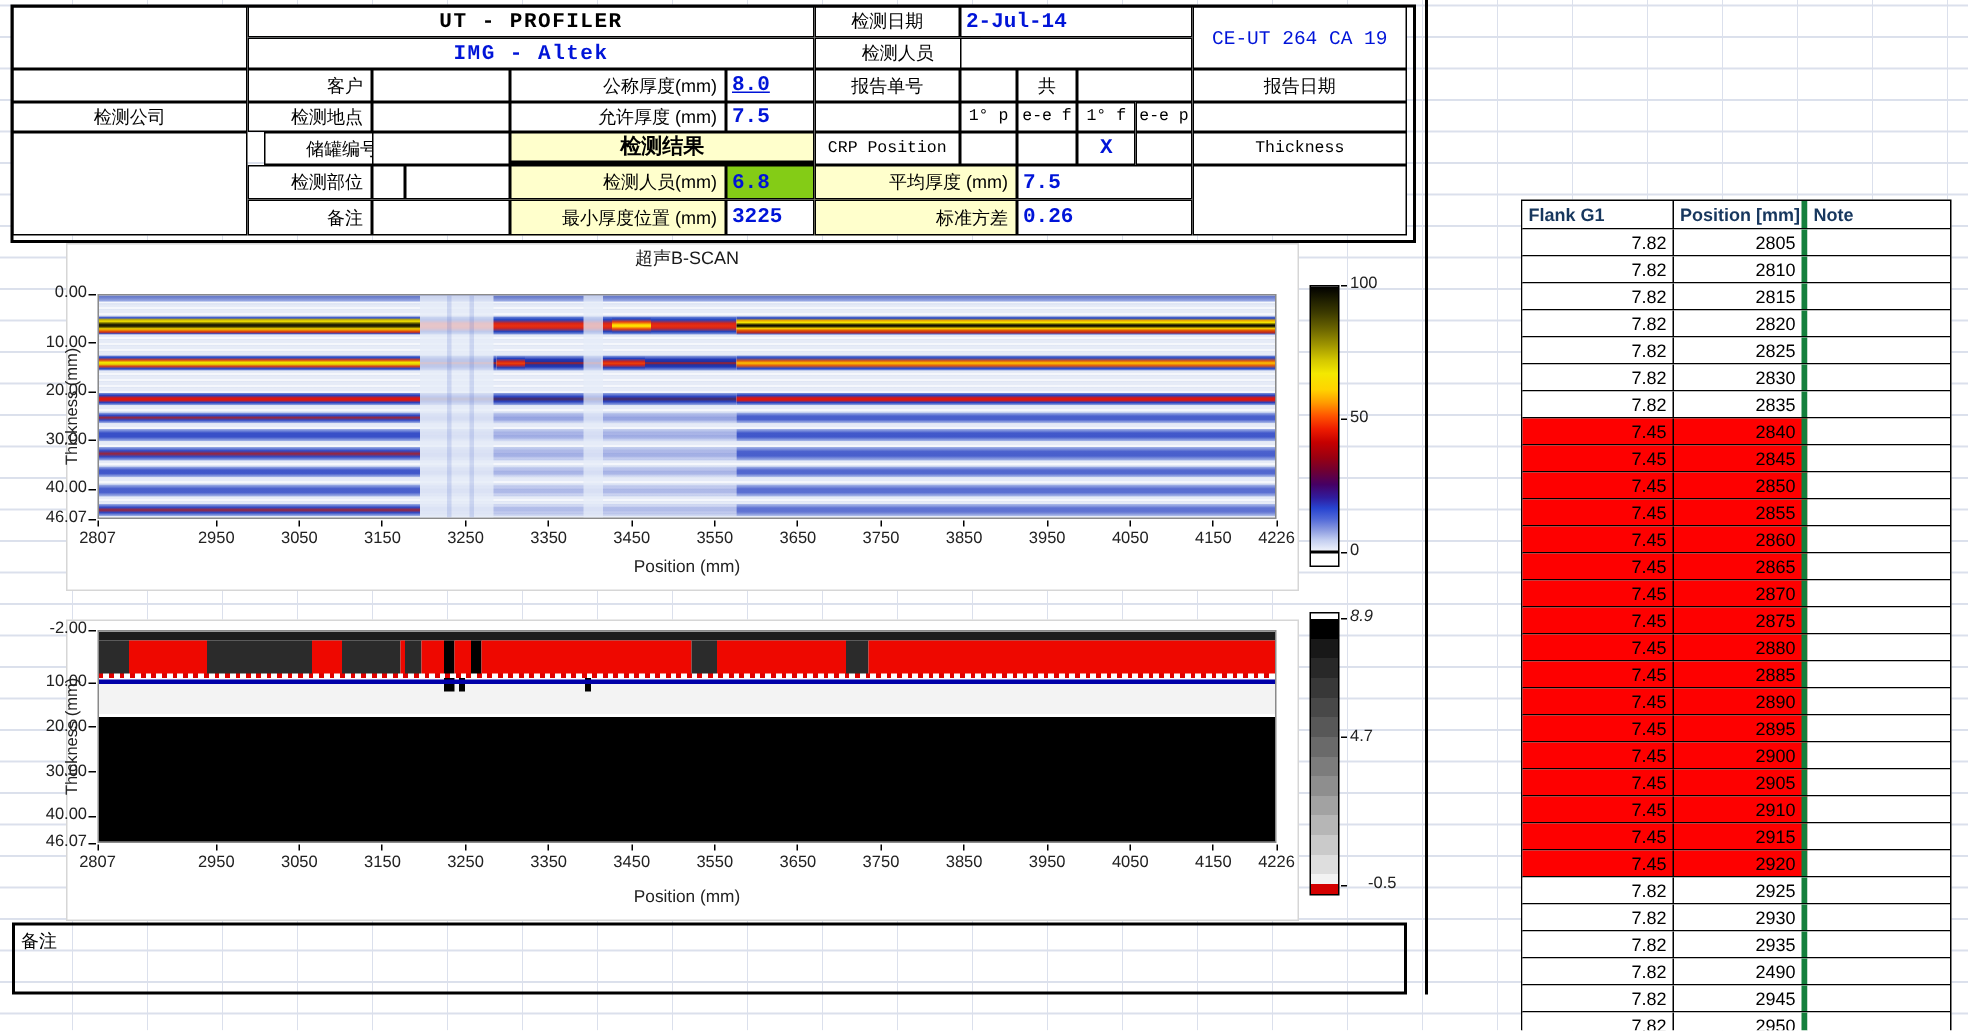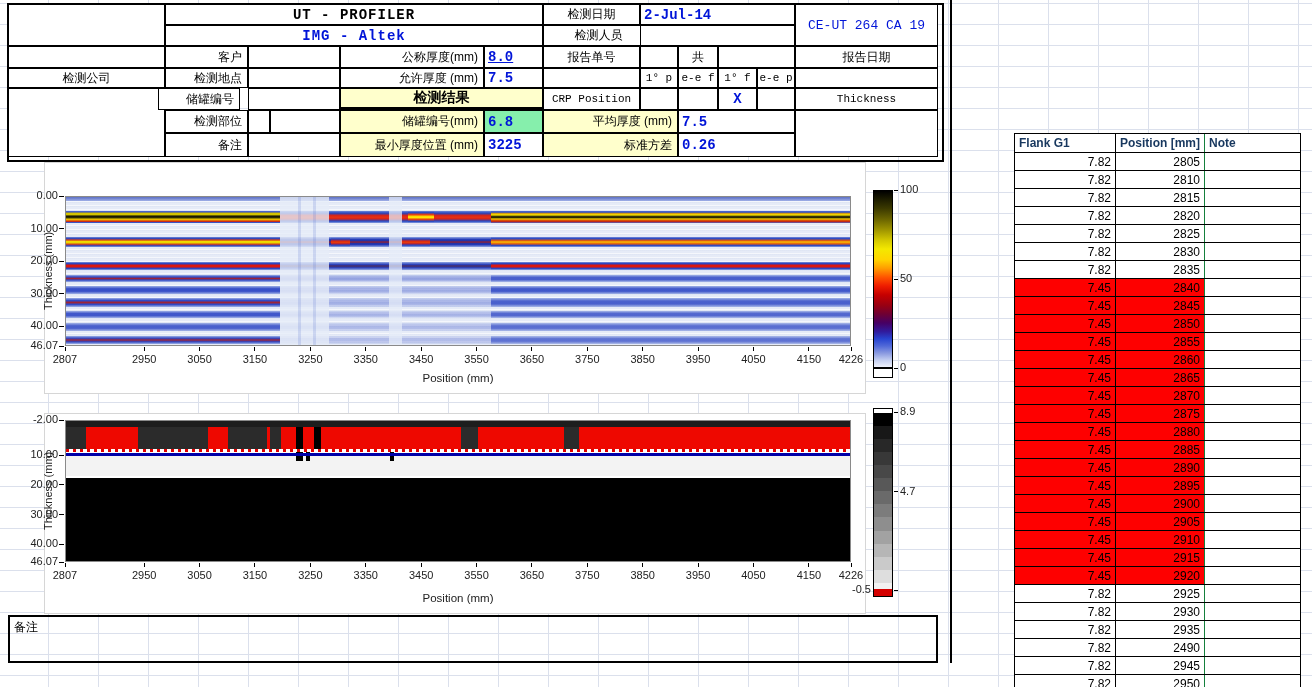--- a/index.html
+++ b/index.html
@@ -15,21 +15,21 @@
         display:flex;align-items:center;justify-content:flex-start;padding-left:3px;
         font-size:12px;color:#000;white-space:nowrap;overflow:hidden;}
   .lr{justify-content:flex-end;padding-right:5px;padding-left:0;}
   .ctr{justify-content:center;padding-left:0;}
   .big{font-weight:bold;font-size:14px;font-family:"Liberation Mono","DejaVu Sans Mono",monospace;letter-spacing:1px;}
   .blue{color:#0014d8;}
   .mono-s{font-family:"Liberation Mono","DejaVu Sans Mono",monospace;font-size:11px;}
   .mono-m{font-family:"Liberation Mono","DejaVu Sans Mono",monospace;font-size:13px;}
   .bval{font-family:"Liberation Mono","DejaVu Sans Mono",monospace;font-weight:bold;font-size:14px;color:#0014d8;}
   .yel{background:#FFFFCC;}
-  .grn{background:#86efac;}
+  .grn{background:#84cc16;}
   .resb{background:#FFFFCC;font-weight:bold;font-size:14px;border-bottom:3px solid #000;}
   .outer{position:absolute;left:7px;top:3px;width:933px;height:155px;border:2px solid #000;pointer-events:none;}
   .vsep{position:absolute;left:950px;top:0;width:2px;height:663px;background:#000;}
   
   .panel{position:absolute;background:#ffffff;border:1px solid #d6d6d6;}
   .ctitle{position:absolute;width:786px;left:65px;text-align:center;font-size:12px;color:#1a1a1a;}
   .plot{position:absolute;box-sizing:border-box;border:1px solid #8a8a8a;overflow:hidden;}
   .plot1bg{background-color:#e6ebf7;
     background-image:repeating-linear-gradient(180deg, rgba(255,255,255,0.6) 0 1px, rgba(214,222,240,0.35) 1px 2px, rgba(255,255,255,0) 2px 4px);}
   .ylabel{position:absolute;writing-mode:vertical-rl;transform:rotate(180deg);
@@ -37,21 +37,21 @@
   .xlabel{position:absolute;width:786px;left:65px;text-align:center;font-size:11.5px;color:#222;}
   .tick-lab{position:absolute;font-size:11px;color:#222;}
   .cbar{position:absolute;box-sizing:border-box;border:1px solid #000;}
   
   #sidetable{position:absolute;left:1014px;top:133px;width:285px;background:#fff;border:1px solid #000;box-sizing:content-box;}
   .strow{display:flex;height:17px;border-bottom:1px solid #000;}
   .strow.hd{height:18px;}
   .stc{box-sizing:border-box;height:100%;display:flex;align-items:center;font-size:12px;
        padding:0 4px;overflow:hidden;white-space:nowrap;background:#fff;}
   .stc.c1{width:101px;border-right:1px solid #000;justify-content:flex-end;}
-  .stc.c2{width:89px;border-right:1px solid #15803d;justify-content:flex-end;}
+  .stc.c2{width:89px;border-right:4px solid #15803d;justify-content:flex-end;}
   .stc.c3{width:95px;}
   .hd .stc{font-weight:bold;color:#17375E;justify-content:flex-start;}
   .lowred{background:#FE0000 !important;}
   
   .remarkbox{position:absolute;left:8px;top:615px;width:930px;height:48px;border:2px solid #000;
     box-sizing:border-box;font-size:12px;color:#000;padding:2px 4px;}
 </style>
 </head>
 <body>
 
@@ -66,27 +66,27 @@
       <div class="cell ctr big" style="left: 165px; top: 4px; width: 378px; height: 21px;">UT - PROFILER</div>
       <div class="cell ctr big blue" style="left: 165px; top: 25px; width: 378px; height: 21px;">IMG  -  Altek</div>
       <div class="cell lr" style="left: 165px; top: 46px; width: 83px; height: 22px;">客户</div>
       <div class="cell " style="left: 248px; top: 46px; width: 92px; height: 22px;"></div>
       <div class="cell lr" style="left: 340px; top: 46px; width: 144px; height: 22px;">公称厚度(mm)</div>
       <div class="cell bval" style="left: 484px; top: 46px; width: 59px; height: 22px; text-decoration: underline;">8.0</div>
       <div class="cell lr" style="left: 165px; top: 68px; width: 83px; height: 20px;">检测地点</div>
       <div class="cell " style="left: 248px; top: 68px; width: 92px; height: 20px;"></div>
       <div class="cell lr" style="left: 340px; top: 68px; width: 144px; height: 20px;">允许厚度 (mm)</div>
       <div class="cell bval" style="left: 484px; top: 68px; width: 59px; height: 20px;">7.5</div>
-      <div class="cell lr" style="left: 158px; top: 88px; width: 82px; height: 22px;">储罐编号</div>
+      <div class="cell lr" style="left: 176px; top: 88px; width: 82px; height: 22px;">储罐编号</div>
       <div class="cell " style="left: 248px; top: 88px; width: 92px; height: 22px;"></div>
       <div class="cell ctr resb" style="left: 340px; top: 88px; width: 203px; height: 22px;">检测结果</div>
       <div class="cell lr" style="left: 165px; top: 110px; width: 83px; height: 23px;">检测部位</div>
       <div class="cell " style="left: 248px; top: 110px; width: 22px; height: 23px;"></div>
       <div class="cell " style="left: 270px; top: 110px; width: 70px; height: 23px;"></div>
-      <div class="cell lr yel" style="left: 340px; top: 110px; width: 144px; height: 23px;">储罐编号(mm)</div>
+      <div class="cell lr yel" style="left: 340px; top: 110px; width: 144px; height: 23px;">检测人员(mm)</div>
       <div class="cell bval grn" style="left: 484px; top: 110px; width: 59px; height: 23px;">6.8</div>
       <div class="cell lr" style="left: 165px; top: 133px; width: 83px; height: 24px;">备注</div>
       <div class="cell " style="left: 248px; top: 133px; width: 92px; height: 24px;"></div>
       <div class="cell lr yel" style="left: 340px; top: 133px; width: 144px; height: 24px;">最小厚度位置 (mm)</div>
       <div class="cell bval" style="left: 484px; top: 133px; width: 59px; height: 24px;">3225</div>
       <div class="cell ctr" style="left: 543px; top: 4px; width: 97px; height: 21px;">检测日期</div>
       <div class="cell bval" style="left: 640px; top: 4px; width: 155px; height: 21px;">2-Jul-14</div>
       <div class="cell ctr" style="left: 543px; top: 25px; width: 111px; height: 21px;">检测人员</div>
       <div class="cell " style="left: 640px; top: 25px; width: 155px; height: 21px;"></div>
       <div class="cell ctr" style="left: 543px; top: 46px; width: 97px; height: 22px;">报告单号</div>
@@ -110,20 +110,21 @@
       <div class="cell ctr mono-m blue" style="left: 795px; top: 4px; width: 143px; height: 42px;">CE-UT 264 CA 19</div>
       <div class="cell ctr" style="left: 795px; top: 46px; width: 143px; height: 22px;">报告日期</div>
       <div class="cell " style="left: 795px; top: 68px; width: 143px; height: 20px;"></div>
       <div class="cell ctr mono-s" style="left: 795px; top: 88px; width: 143px; height: 22px;">Thickness</div>
       <div class="cell " style="left: 795px; top: 110px; width: 143px; height: 47px;"></div>
     </div>
   <div class="outer"></div>
   <div class="vsep"></div>
 
   <div class="panel" id="panel1" style="left:44px;top:162px;width:820px;height:230px;"></div>
+  <div class="ctitle" style="top:164px;">超声B-SCAN</div>
   <div class="ylabel" style="left:42px;top:196px;height:150px;">Thickness (mm)</div>
   <div class="plot plot1bg" id="plot1" style="left:65px;top:196px;width:786px;height:150px;">
       <div style="position: absolute; left: 0px; width: 786px; top: 0px; height: 3.58151px; background: linear-gradient(rgba(46, 70, 180, 0.85), rgba(90, 115, 215, 0.55)); opacity: 0.9;"></div>
       <div style="position: absolute; left: 0px; width: 213.81px; top: 14.326px; height: 11.3957px; background: linear-gradient(rgb(90, 114, 208) 0%, rgb(58, 85, 200) 8%, rgb(200, 180, 0) 18%, rgb(240, 224, 0) 27%, rgb(106, 100, 0) 37%, rgb(16, 16, 0) 47%, rgb(60, 56, 0) 57%, rgb(236, 208, 0) 68%, rgb(232, 120, 0) 78%, rgb(208, 40, 16) 87%, rgb(58, 85, 200) 96%, rgb(122, 144, 216) 100%); opacity: 1;"></div>
       <div style="position: absolute; left: 213.81px; width: 128.507px; top: 14.326px; height: 11.3957px; background: linear-gradient(rgb(112, 136, 216) 0%, rgb(34, 68, 192) 18%, rgb(216, 36, 24) 38%, rgb(232, 48, 16) 52%, rgb(216, 36, 24) 64%, rgb(34, 68, 192) 84%, rgb(140, 160, 224) 100%); opacity: 1;"></div>
       <div style="position: absolute; left: 342.317px; width: 26.0338px; top: 14.326px; height: 11.3957px; background: linear-gradient(rgb(112, 136, 216) 0%, rgb(34, 68, 192) 14%, rgb(232, 64, 16) 30%, rgb(255, 216, 0) 46%, rgb(255, 232, 0) 54%, rgb(232, 64, 16) 70%, rgb(34, 68, 192) 86%, rgb(140, 160, 224) 100%); opacity: 1;"></div>
       <div style="position: absolute; left: 368.351px; width: 57.0529px; top: 14.326px; height: 11.3957px; background: linear-gradient(rgb(112, 136, 216) 0%, rgb(34, 68, 192) 18%, rgb(216, 36, 24) 38%, rgb(232, 48, 16) 52%, rgb(216, 36, 24) 64%, rgb(34, 68, 192) 84%, rgb(140, 160, 224) 100%); opacity: 1;"></div>
       <div style="position: absolute; left: 425.404px; width: 360.596px; top: 14.326px; height: 11.3957px; background: linear-gradient(rgb(90, 114, 208) 0%, rgb(46, 76, 196) 10%, rgb(232, 168, 0) 22%, rgb(248, 232, 0) 33%, rgb(74, 68, 0) 44%, rgb(14, 14, 0) 50%, rgb(58, 52, 0) 56%, rgb(240, 208, 0) 66%, rgb(224, 84, 0) 78%, rgb(192, 40, 24) 88%, rgb(74, 99, 204) 100%); opacity: 1;"></div>
       <div style="position: absolute; left: 0px; width: 213.81px; top: 40.3733px; height: 9.76774px; background: linear-gradient(rgb(122, 144, 216) 0%, rgb(42, 72, 196) 14%, rgb(216, 64, 24) 30%, rgb(244, 228, 0) 46%, rgb(232, 212, 0) 58%, rgb(216, 64, 24) 72%, rgb(42, 72, 196) 88%, rgb(147, 167, 225) 100%); opacity: 1;"></div>
       <div style="position: absolute; left: 213.81px; width: 50.9598px; top: 40.3733px; height: 9.76774px; background: linear-gradient(rgb(147, 167, 225) 0%, rgb(32, 56, 184) 26%, rgb(36, 48, 159) 40%, rgb(168, 31, 32) 50%, rgb(36, 48, 159) 62%, rgb(32, 56, 184) 76%, rgb(147, 167, 225) 100%); opacity: 1;"></div>
@@ -280,25 +281,25 @@
       <div class="tick-lab" style="left: 788.903px; top: 569px; width: 40px; text-align: center;">4150</div>
       <div style="position: absolute; left: 850.5px; top: 563px; width: 1px; height: 4px; background: rgb(0, 0, 0);"></div>
       <div class="tick-lab" style="left: 831px; top: 569px; width: 40px; text-align: center;">4226</div>
       <div style="position: absolute; left: 894px; top: 189.5px; width: 4px; height: 1px; background: rgb(0, 0, 0);"></div>
       <div class="tick-lab" style="left: 900px; top: 183px; width: 30px;">100</div>
       <div style="position: absolute; left: 894px; top: 278.5px; width: 4px; height: 1px; background: rgb(0, 0, 0);"></div>
       <div class="tick-lab" style="left: 900px; top: 272px; width: 30px;">50</div>
       <div style="position: absolute; left: 894px; top: 367.5px; width: 4px; height: 1px; background: rgb(0, 0, 0);"></div>
       <div class="tick-lab" style="left: 900px; top: 361px; width: 30px;">0</div>
       <div style="position: absolute; left: 894px; top: 411.5px; width: 4px; height: 1px; background: rgb(0, 0, 0);"></div>
-      <div class="tick-lab" style="left: 900px; top: 405px; width: 30px;">8.9</div>
+      <div class="tick-lab" style="left: 900px; top: 405px; width: 30px; font-style: italic;">8.9</div>
       <div style="position: absolute; left: 894px; top: 491.032px; width: 4px; height: 1px; background: rgb(0, 0, 0);"></div>
       <div class="tick-lab" style="left: 900px; top: 484.532px; width: 30px;">4.7</div>
       <div style="position: absolute; left: 894px; top: 589.5px; width: 4px; height: 1px; background: rgb(0, 0, 0);"></div>
-      <div class="tick-lab" style="left: 852px; top: 583px; width: 30px;">-0.5</div>
+      <div class="tick-lab" style="left: 912px; top: 583px; width: 30px;">-0.5</div>
     </div>
 
   <div id="sidetable">
       <div class="strow hd">
         <div class="stc c1">Flank G1</div>
         <div class="stc c2">Position [mm]</div>
         <div class="stc c3">Note</div>
       </div>
       <div class="strow">
         <div class="stc c1">7.82</div>

